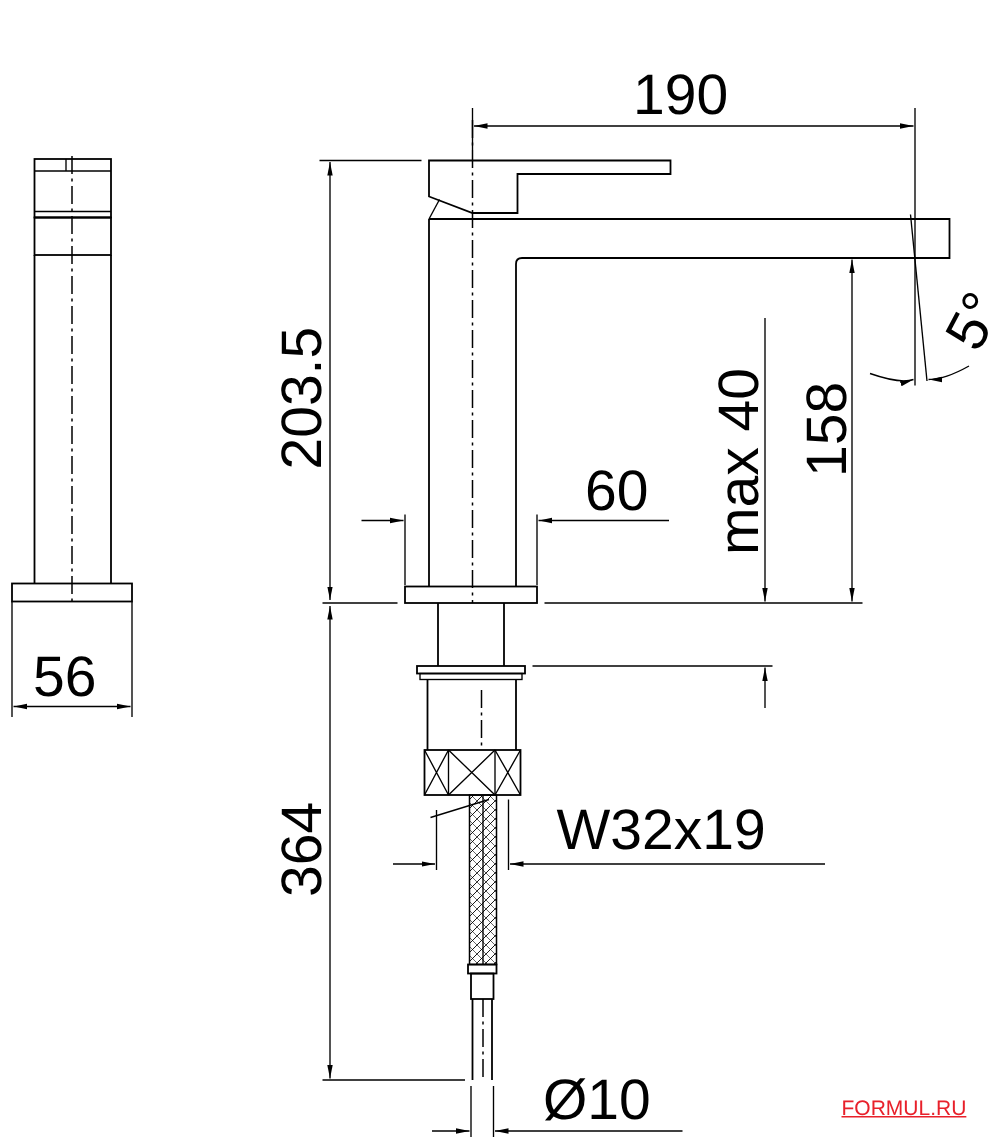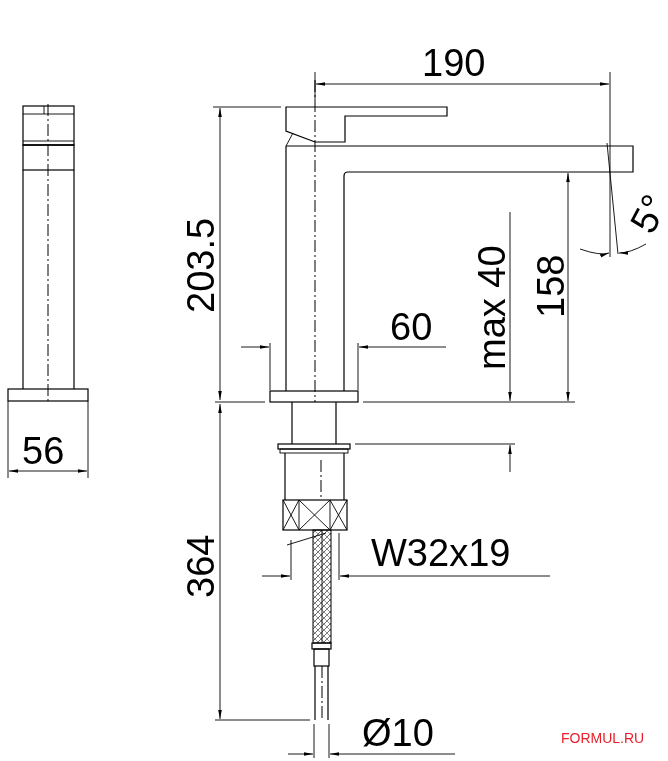--- a/index.html
+++ b/index.html
@@ -2,21 +2,21 @@
 <html><head>
 <meta charset="utf-8">
 <style>
   html, body { margin: 0; padding: 0; background: #ffffff; }
   body { width: 668px; height: 761px; position: relative; overflow: hidden; }
   svg { position: absolute; left: 0; top: 0; }
   .ln { stroke: #000; stroke-width: 1.2; fill: none; }
   .thin { stroke: #000; stroke-width: 0.9; fill: none; }
   .center { stroke: #000; stroke-width: 1; fill: none; stroke-dasharray: 12 3 2 3; }
   .dim-text { font-family: "Liberation Sans", sans-serif; font-size: 38px; fill: #000; }
-  .watermark { position: absolute; left: 561px; top: 730px; font-family: "Liberation Sans", sans-serif; font-size: 14px; color: #e8202a; }
+  .watermark { position: absolute; left: 561px; top: 730px; font-family: "Liberation Sans", sans-serif; font-size: 14px; color: #e8202a; text-decoration: underline; }
 </style>
 </head>
 <body>
 
 <svg width="668" height="761" viewBox="0 0 668 761" xmlns="http://www.w3.org/2000/svg">
   <defs>
     <marker id="arr" viewBox="0 0 10 10" refX="10" refY="5" markerWidth="10" markerHeight="10" orient="auto-start-reverse">
       <path d="M0,3 L10,5 L0,7 z" fill="#000"></path>
     </marker>
     <pattern id="braid" width="6" height="6" patternUnits="userSpaceOnUse">

